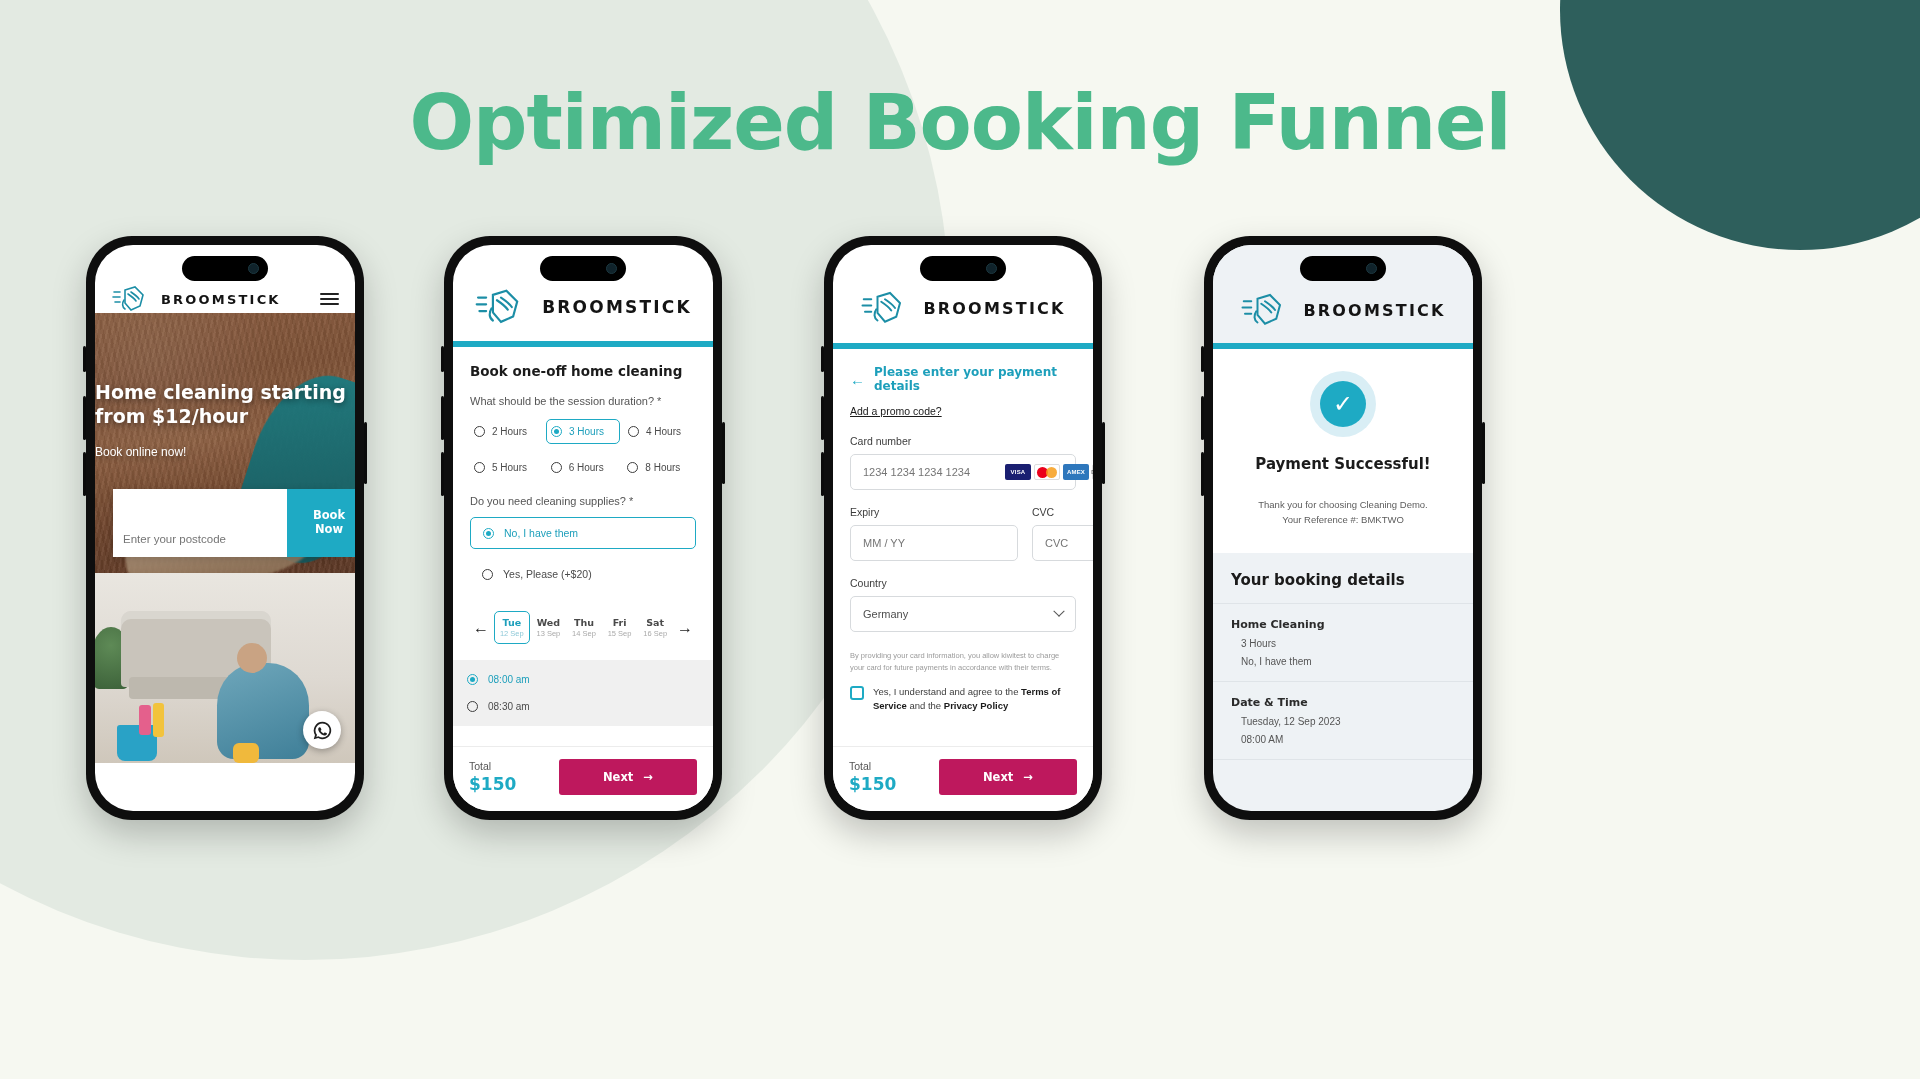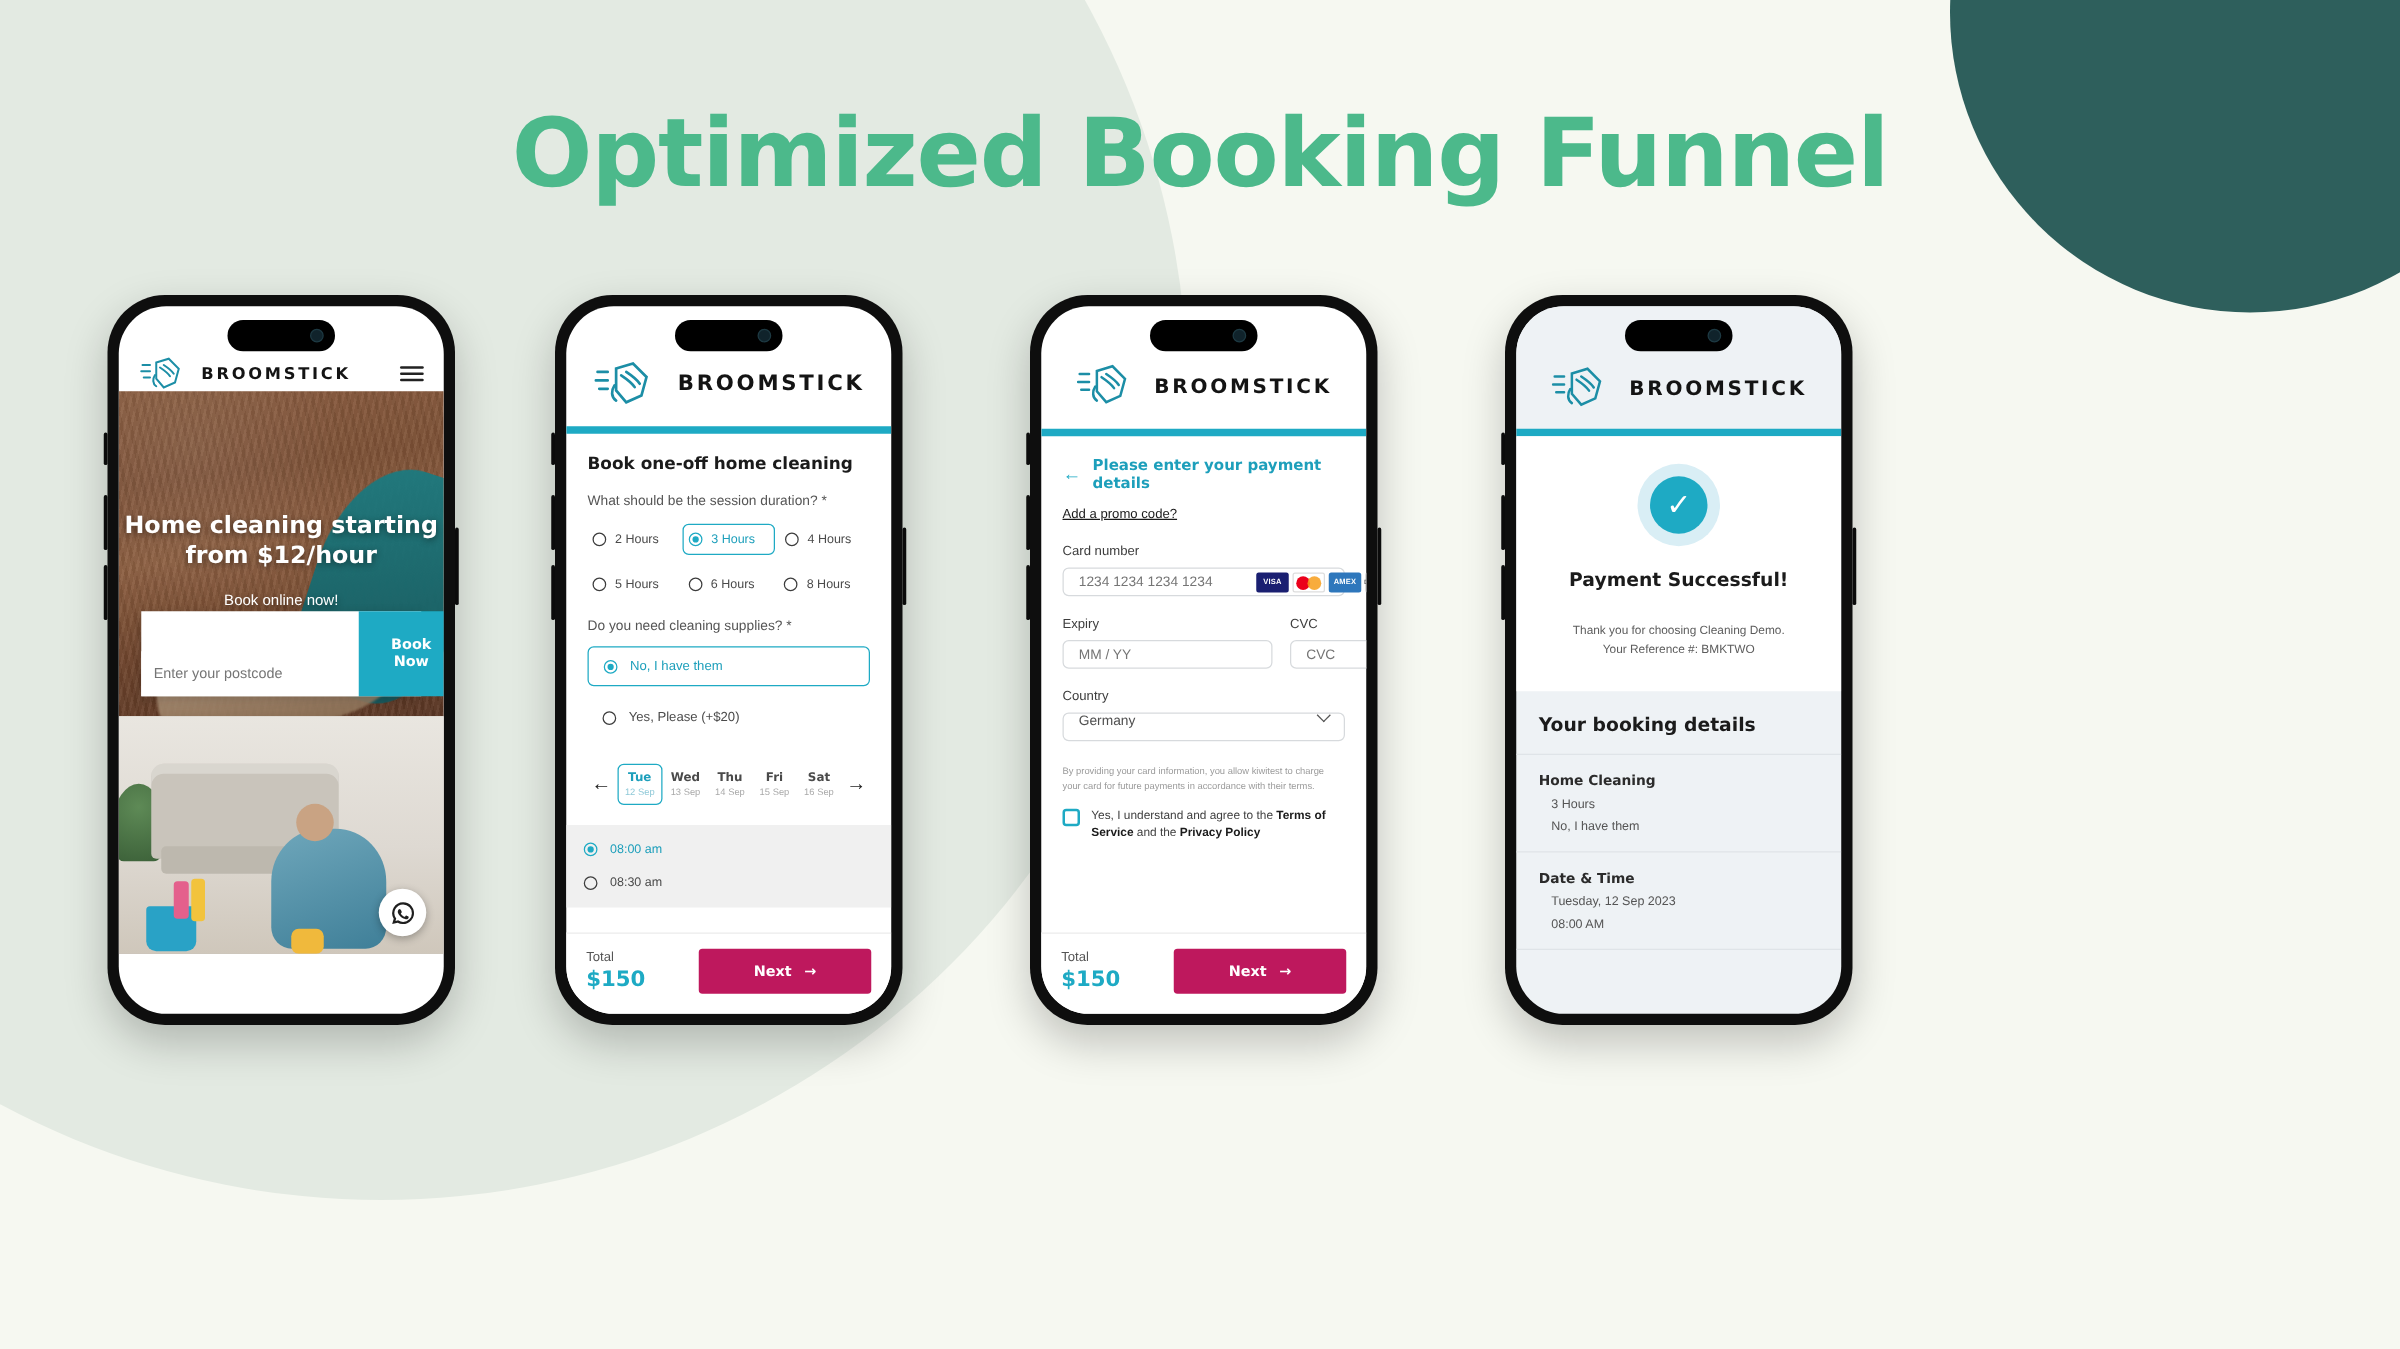--- a/index.html
+++ b/index.html
@@ -123,22 +123,21 @@
     position:absolute; left:30px; bottom:-10px;
     width: 190px; height: 70px;
     background: linear-gradient(180deg,#c9b299,#8d7257);
     border-radius: 48% 40% 46% 38%;
     transform: rotate(-7deg);
     filter: blur(1px);
     opacity:.85;
   }
   .hero-text {
     position: relative; z-index: 4;
-    text-align: center;
-    padding-top: 96px;
+    padding-top: 68px;
     color: #fff;
     text-shadow: 0 2px 6px rgba(0,0,0,.45);
   }
   .hero-h1 { font-size: 19px; font-weight: bold; line-height: 1.25; font-family:"DejaVu Sans",sans-serif; }
   .hero-sub { font-size: 12px; margin-top: 16px; font-weight: 500; }
   .postcode-bar {
     position:absolute; left:18px; right:18px; bottom: 16px;
     z-index: 6;
     display: flex; align-items: stretch;
     background:#fff;
@@ -260,21 +259,21 @@
   #phone3 { left: 824px; top: 236px; width: 278px; height: 584px; }
   #phone3 .brand-name { font-size: 16px; }
   #phone3 .brandbar { padding: 44px 0 0 0; justify-content:center; gap:13px; }
   .pay-head { display:flex; align-items:center; gap:9px; margin-top: 16px; }
   .pay-head .back { color:#1eaac4; font-size:15px; cursor:pointer; }
   .pay-head .ttl { color:#1d9fbb; font-size:12px; font-weight:bold; font-family:"DejaVu Sans",sans-serif; }
   .promo { display:inline-block; margin-top:12px; font-size:10.5px; color:#1b1b1b; text-decoration:underline; cursor:pointer; }
   .fld-label { font-size:10.5px; color:#3d3d3d; margin-top: 16px; }
   .fld {
     margin-top: 7px; border:1px solid #d7dadd; border-radius:5px;
-    height: 23px; display:flex; 
+    height: 36px; display:flex; align-items:center;
     padding: 0 12px; background:#fff;
   }
   .fld input { border:0; outline:0; flex:1 1 auto; font-size:11px; color:#6c6c6c; background:transparent; font-family:"Liberation Sans",sans-serif; }
   .card-brands { display:flex; gap:3px; align-items:center; flex:0 0 auto; }
   .cbrand { width:26px; height:16px; border-radius:2px; font-size:6px; color:#fff; display:flex; align-items:center; justify-content:center; font-weight:bold; letter-spacing:.2px; }
   .cb-visa { background:#1a1f71; }
   .cb-mc { background:#ffffff; border:1px solid #ddd; position:relative; }
   .cb-mc:before, .cb-mc:after { content:""; position:absolute; top:2px; width:11px; height:11px; border-radius:50%; }
   .cb-mc:before { left:2px; background:#eb001b; }
   .cb-mc:after  { right:2px; background:#f79e1b; opacity:.85; }

